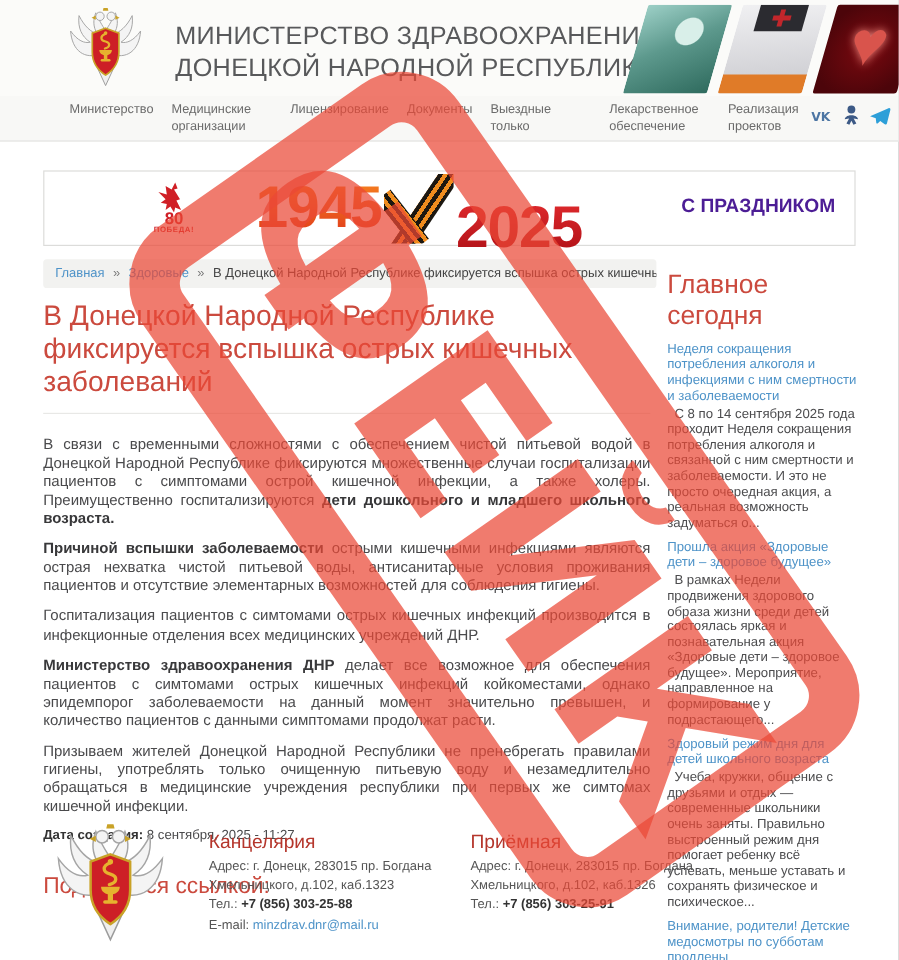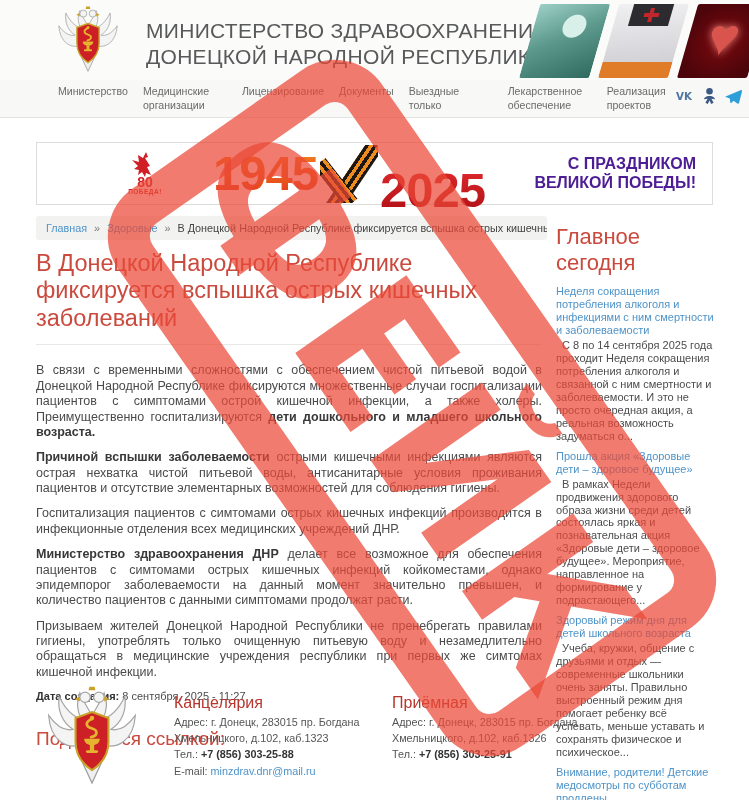--- a/index.html
+++ b/index.html
@@ -162,21 +162,20 @@
       <div class="v80-label">ПОБЕДА!</div>
     </div>
     <div class="year y1945">1945</div>
     <div class="ribbon">
         <i class="b1"></i>
         <i class="b2"></i>
       </div>
     <div class="year y2025">2025</div>
     <div class="v-greeting">
       <div>С ПРАЗДНИКОМ</div>
-      <div>ВЕЛИКОЙ ПОБЕДЫ!</div>
     </div>
   </div>
 
   <div class="breadcrumb">
     <a>Главная</a>
     <span class="bc-sep">»</span>
     <a>Здоровые</a>
     <span class="bc-sep">»</span>
     <span>В Донецкой Народной Республике фиксируется вспышка острых кишечных заболеваний</span>
   </div>

